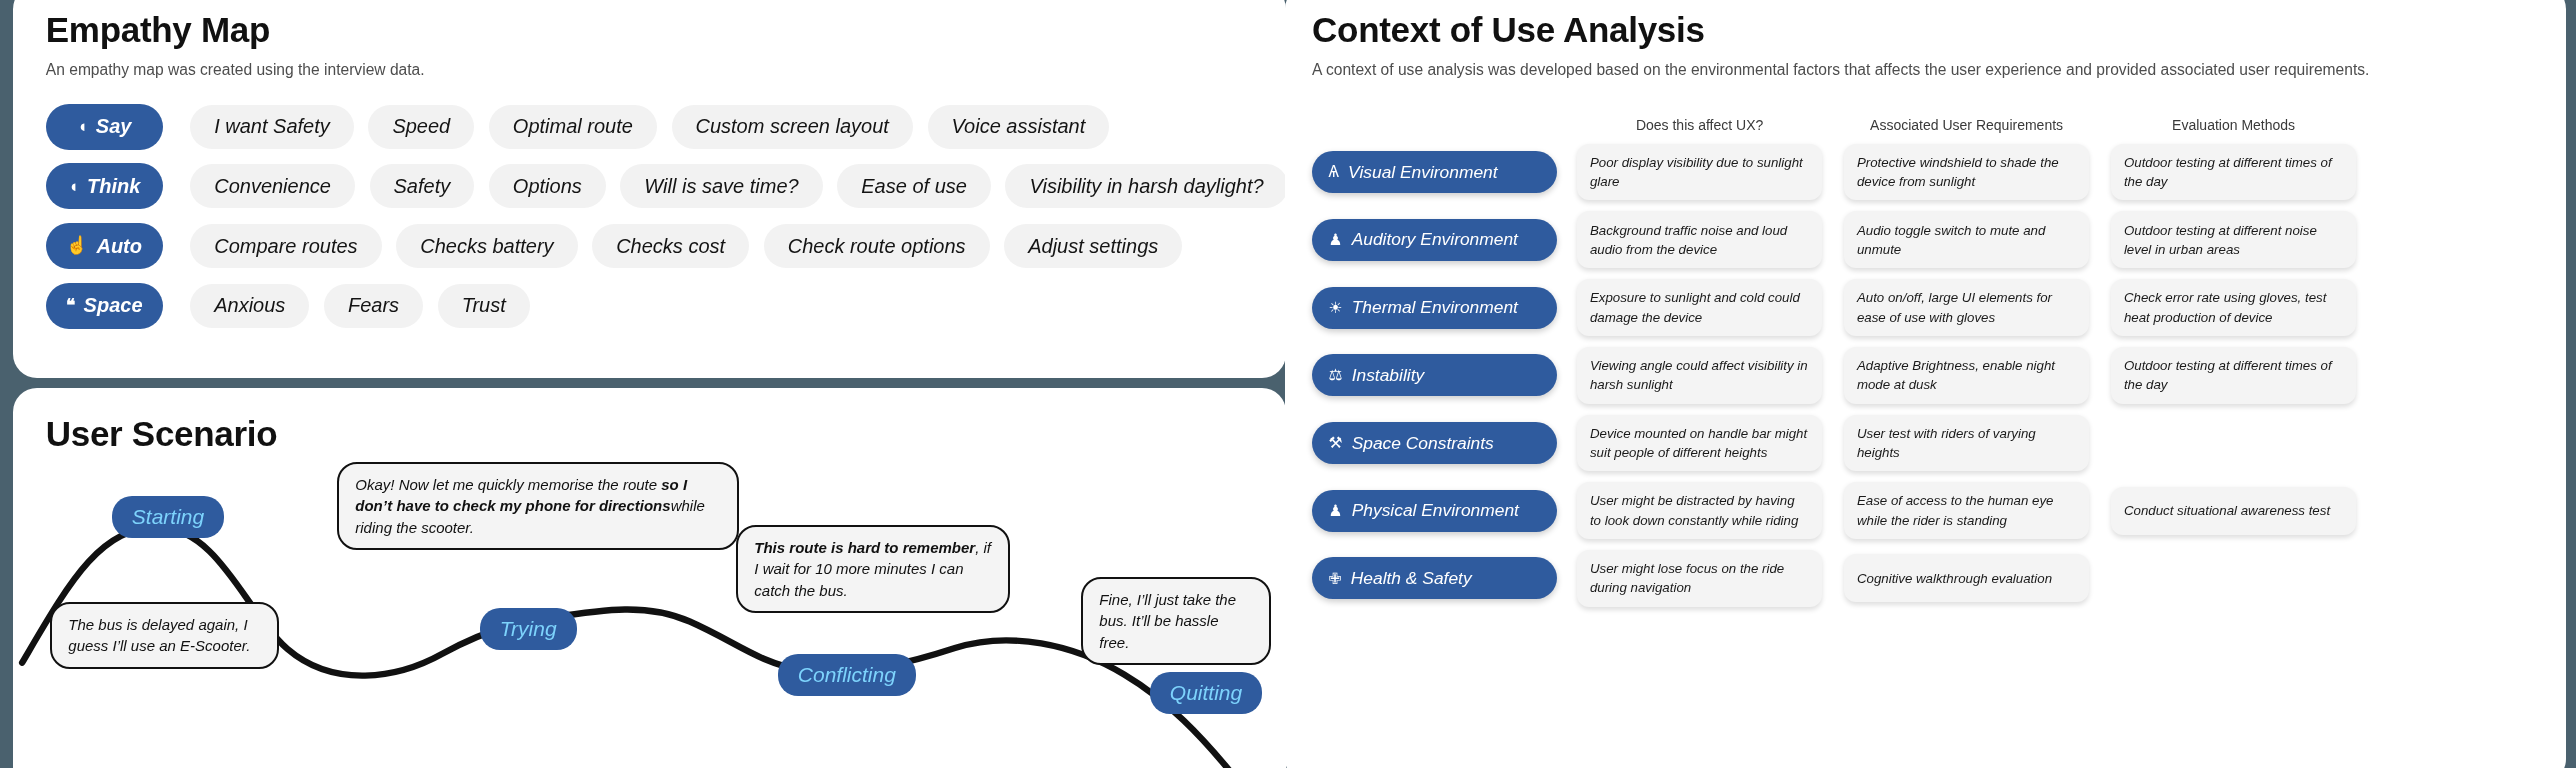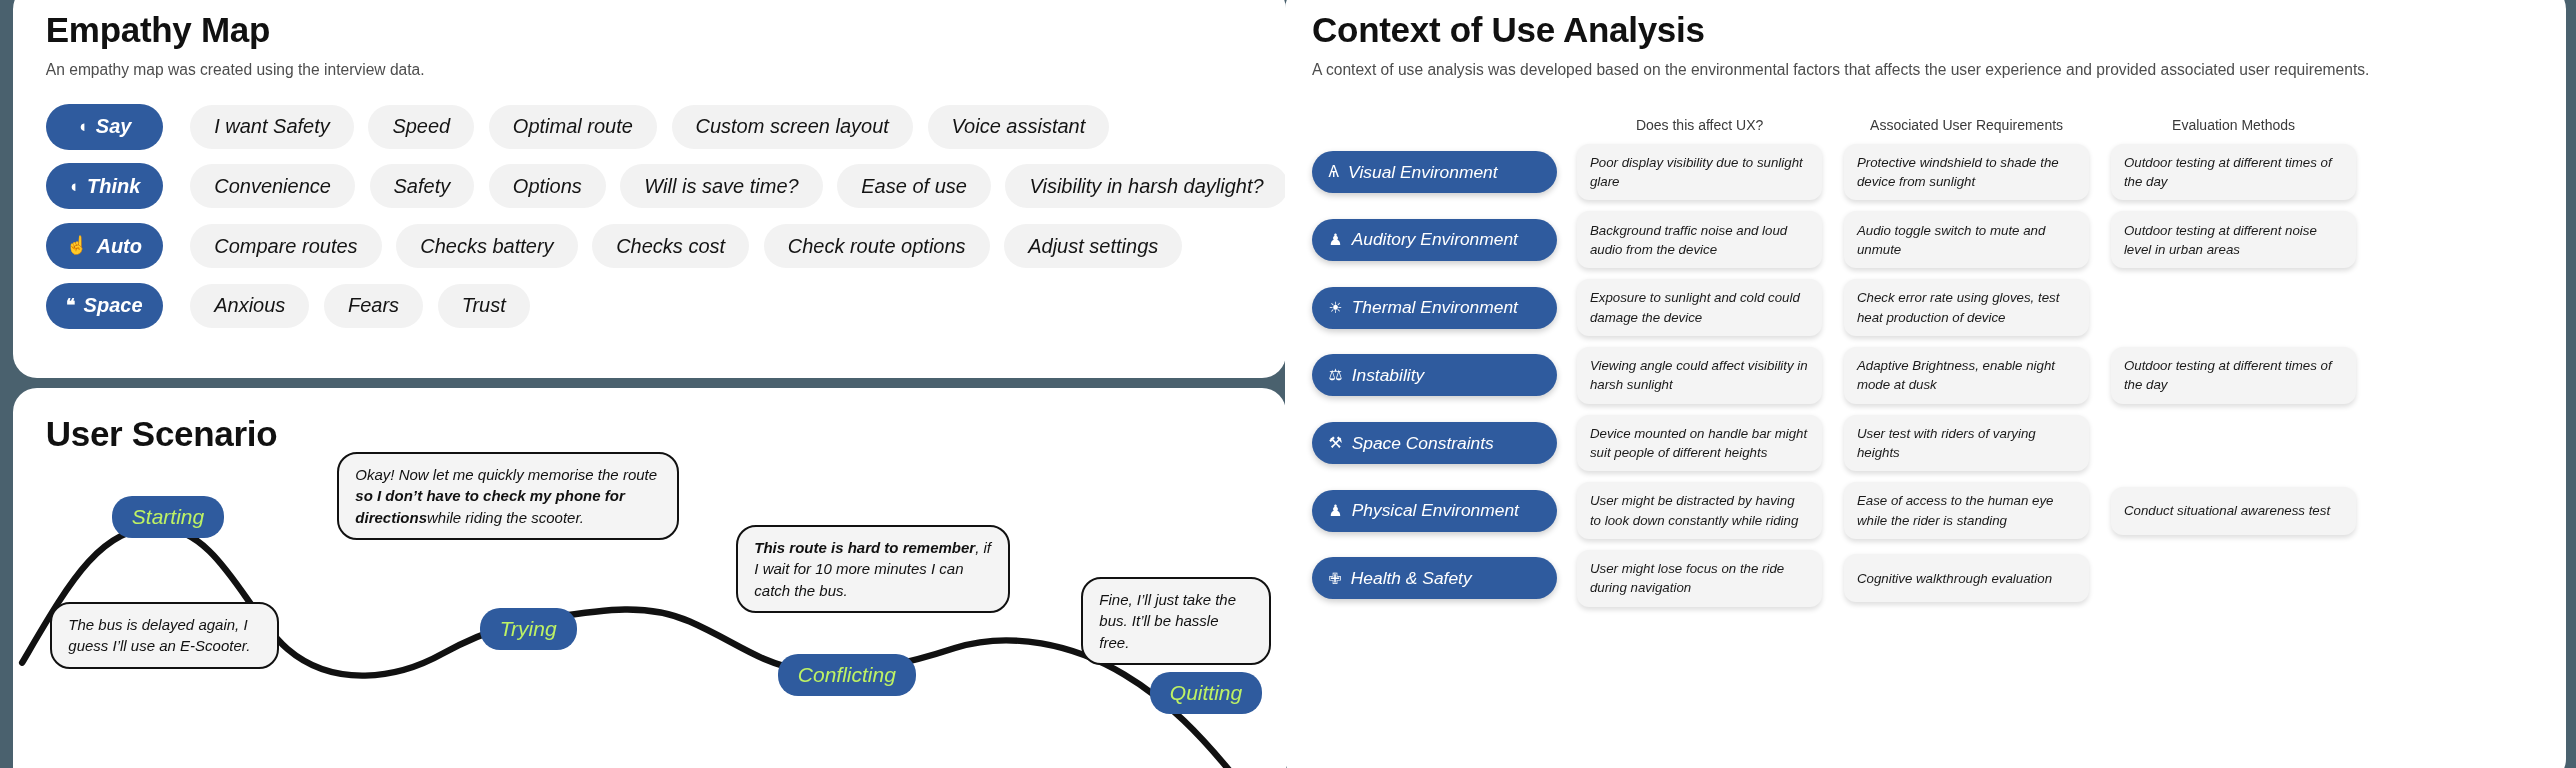--- a/index.html
+++ b/index.html
@@ -80,21 +80,21 @@
 
   
   #scenario-card .card-inner { padding: 27.4px 33px 0 33px; }
   .scenario-stage { position: absolute; left: 0; top: 0; width: 1273px; height: 403px; overflow: hidden; border-radius: 24px; pointer-events: none; }
   .scenario-stage svg { position: absolute; left: 0; top: 0; }
 
   .node {
     position: absolute;
     display: flex; align-items: center; justify-content: center;
     background: #2f5b9e;
-    color: #bef264;
+    color: #7dd3fc;
     border-radius: 20px;
     font-style: italic;
     font-size: 21px;
     height: 42px;
     padding: 0 20px;
     white-space: nowrap;
   }
 
   .callout {
     position: absolute;
@@ -232,21 +232,21 @@
       <div class="card-inner" style="position:relative;">
         <h1 class="card-title">User Scenario</h1>
       </div>
       <div id="scenario-nodes">
           <div class="node" style="left: 99px; top: 108px;">Starting</div>
           <div class="node" style="left: 467px; top: 220px;">Trying</div>
           <div class="node" style="left: 765px; top: 258px; margin-top: 8px;">Conflicting</div>
           <div class="node" style="left: 1137px; top: 284px;">Quitting</div>
         </div>
       <div id="scenario-callouts">
-          <div class="callout" style="left: 324px; top: 64px; width: 342px;"><span>Okay! Now let me quickly memorise the route</span> <b>so I don’t have to check my phone for directions</b><span>while riding the scooter.</span></div>
+          <div class="callout" style="left: 324px; top: 74px; width: 402px;"><span>Okay! Now let me quickly memorise the route</span> <b>so I don’t have to check my phone for directions</b><span>while riding the scooter.</span></div>
           <div class="callout" style="left: 37px; top: 214px; width: 229px;"><span>The bus is delayed again, I guess</span> <span> I’ll use an E-Scooter.</span></div>
           <div class="callout" style="left: 723px; top: 137px; width: 274px;"><b>This route is hard to remember</b><span>, if I wait for 10 more minutes I can catch the bus.</span></div>
           <div class="callout" style="left: 1068px; top: 189px; width: 190px;"><span>Fine, I’ll just take the bus.</span> <span> It’ll be hassle free.</span></div>
         </div>
     </section>
 
   </div>
 
   <div class="right-col">
     <section class="card" id="context-card">
@@ -279,20 +279,21 @@
               <div class="ctx-cell">Background traffic noise and loud audio from the device</div>
               <div class="ctx-cell">Audio toggle switch to mute and unmute</div>
               <div class="ctx-cell">Outdoor testing at different noise level in urban areas</div>
             </div>
             <div class="ctx-row">
               <div class="ctx-factor">
                 <span class="gl">☀</span>
                 <span>Thermal Environment</span>
               </div>
               <div class="ctx-cell">Exposure to sunlight and cold could damage the device</div>
+              <div class="ctx-cell">Auto on/off, large UI elements for ease of use with gloves</div>
               <div class="ctx-cell">Check error rate using gloves, test heat production of device</div>
             </div>
             <div class="ctx-row">
               <div class="ctx-factor">
                 <span class="gl">⚖</span>
                 <span>Instability</span>
               </div>
               <div class="ctx-cell">Viewing angle could affect visibility in harsh sunlight</div>
               <div class="ctx-cell">Adaptive Brightness, enable night mode at dusk</div>
               <div class="ctx-cell">Outdoor testing at different times of the day</div>

